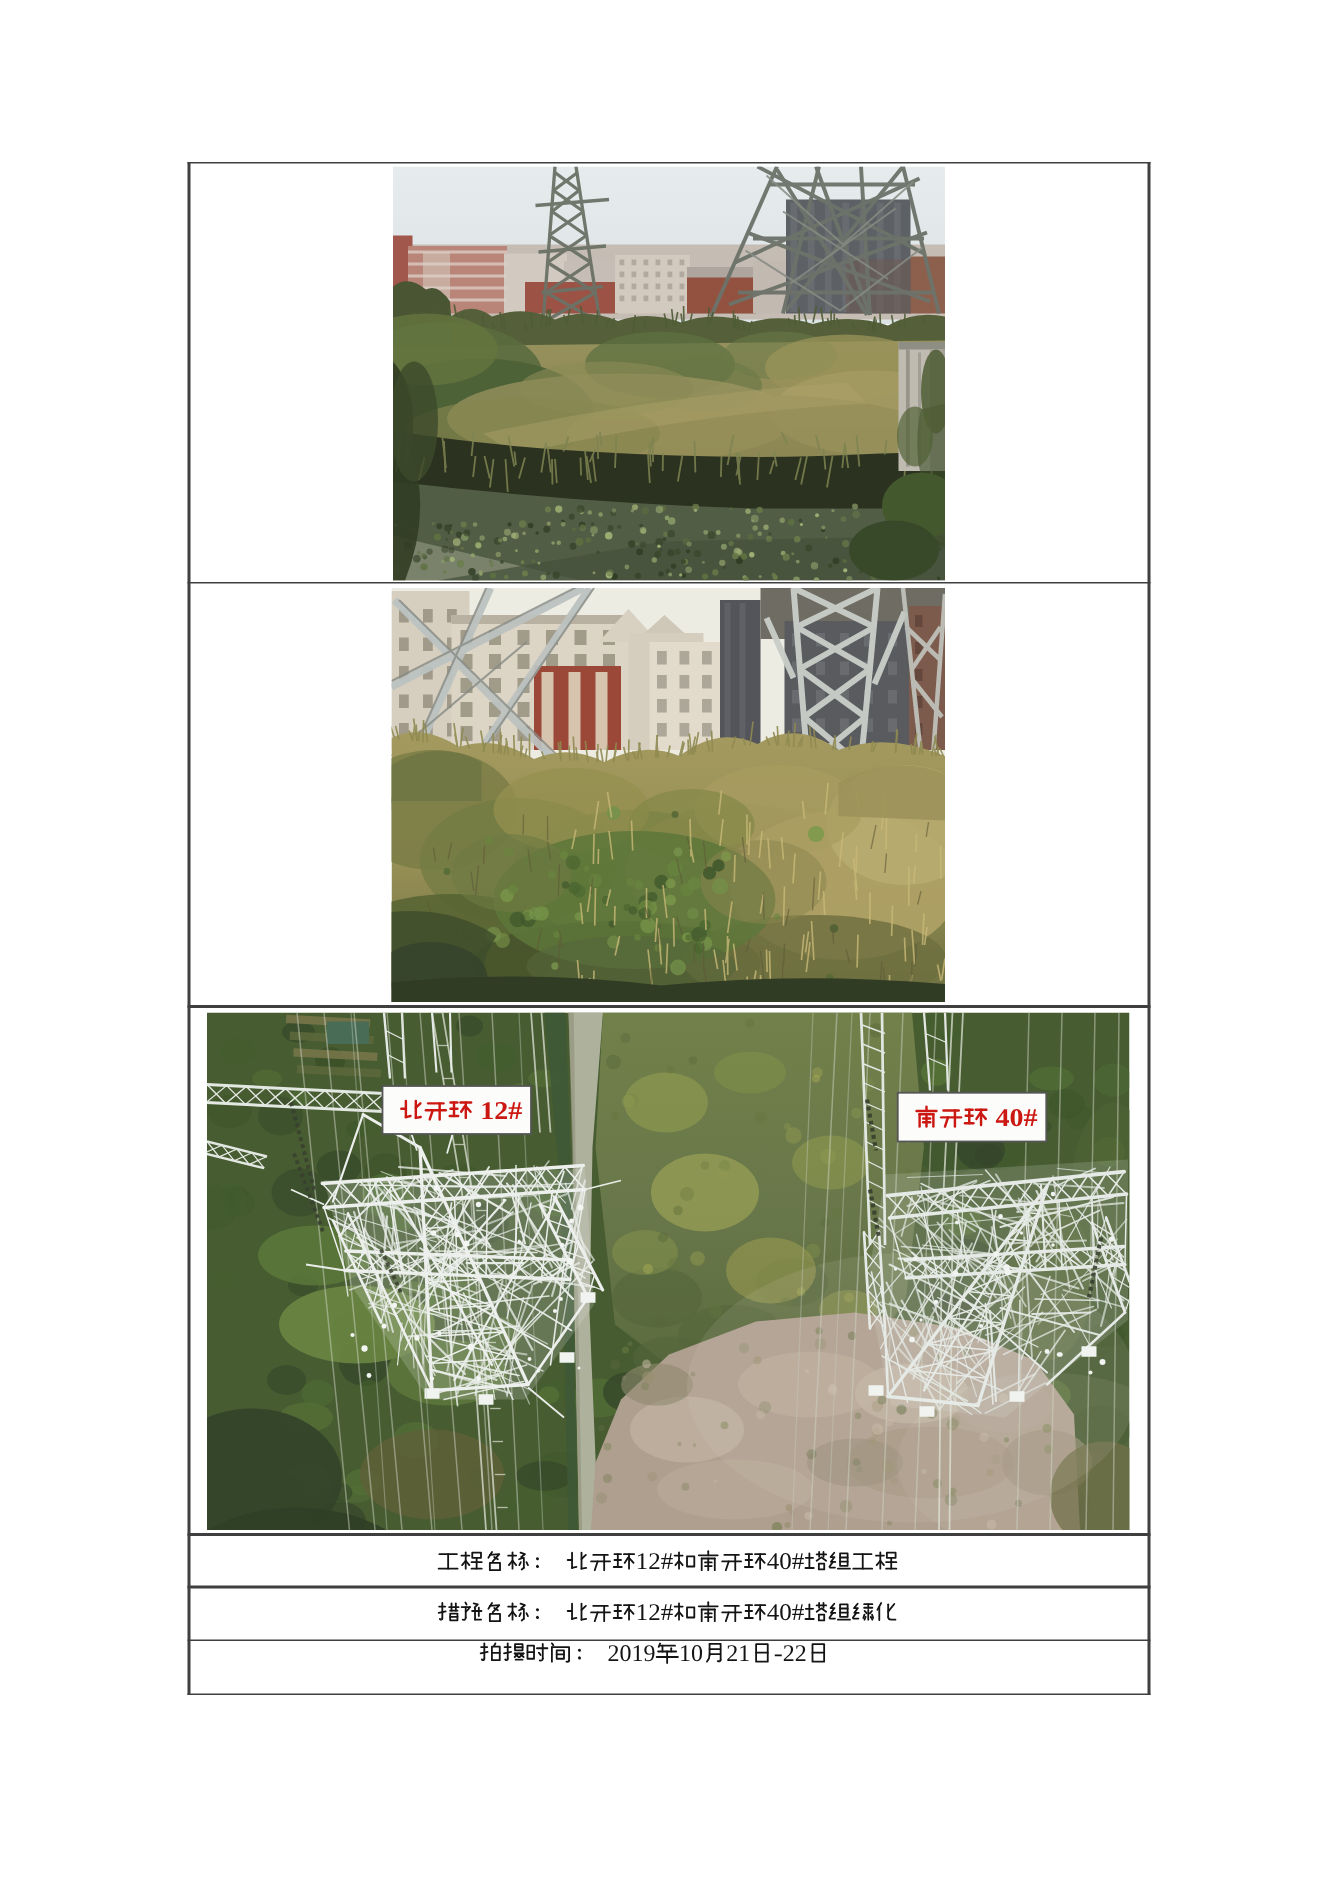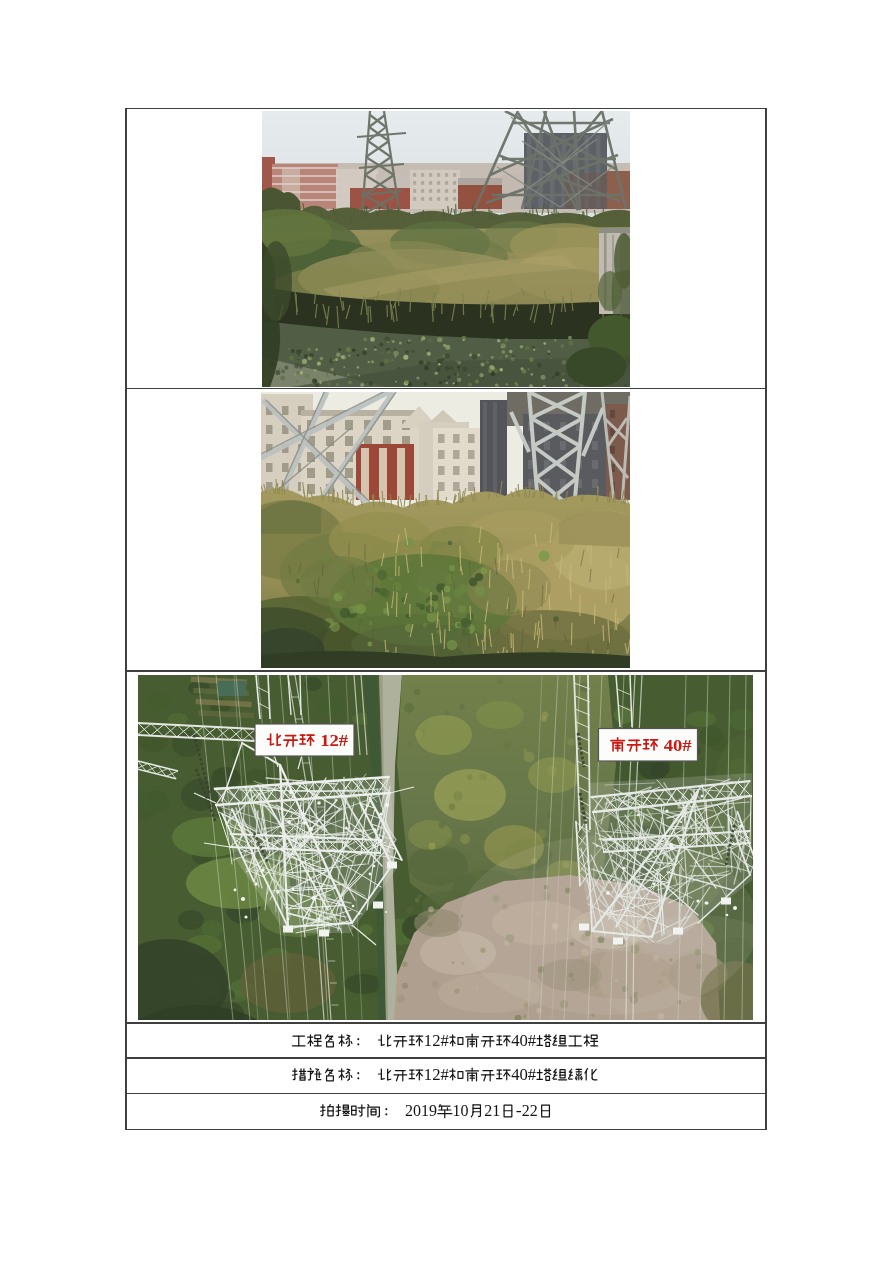--- a/index.html
+++ b/index.html
@@ -2138,21 +2138,21 @@
         </g>
         <g transform="translate(292.0,1.2) scale(0.97)" fill="none" stroke="#141414" stroke-width="1.25" stroke-linecap="round" stroke-linejoin="round">
           <path d="M4.6 1.5L2 6.2"></path>
           <path d="M3.3 4.2V13.2"></path>
           <path d="M13.6 2.2L9.4 7.4"></path>
           <path d="M9.4 2.4V11.2"></path>
           <path d="M9.4 11.2C9.4 12.6 10.4 13 11.6 13H14.4"></path>
         </g>
       </svg>
     </div>
-    <div style="position:absolute;left:126px;top:1092.8px;width:622px;height:36.0px;display:flex;align-items:center;justify-content:center">
+    <div style="position:absolute;left:126px;top:1092.8px;width:622px;height:36.0px;display:flex;align-items:flex-start;justify-content:center">
       <svg width="235.4" height="18" viewBox="0 0 235.4 18">
         <g transform="translate(0.0,1.2) scale(0.97)" fill="none" stroke="#141414" stroke-width="1.25" stroke-linecap="round" stroke-linejoin="round">
           <path d="M1.8 4H6"></path>
           <path d="M4 1.5V12"></path>
           <path d="M4 12C4 13 3 13.2 2.3 12.5"></path>
           <path d="M1.5 8.3L6.3 7.3"></path>
           <path d="M11.6 1.4L10.6 3.4"></path>
           <path d="M9.2 3.6H14.6V13H9.2Z"></path>
           <path d="M9.2 8H14.6"></path>
         </g>

